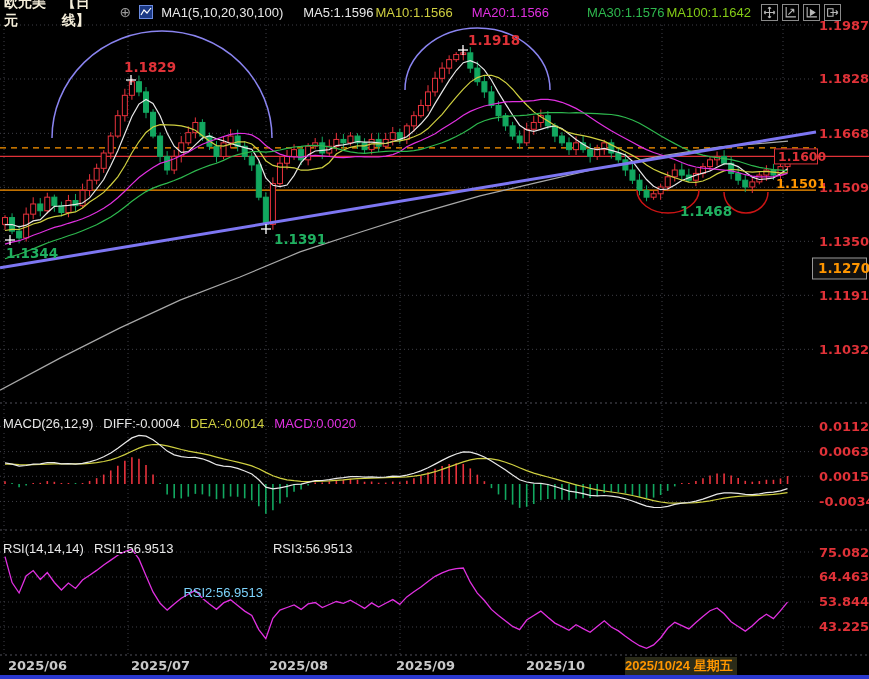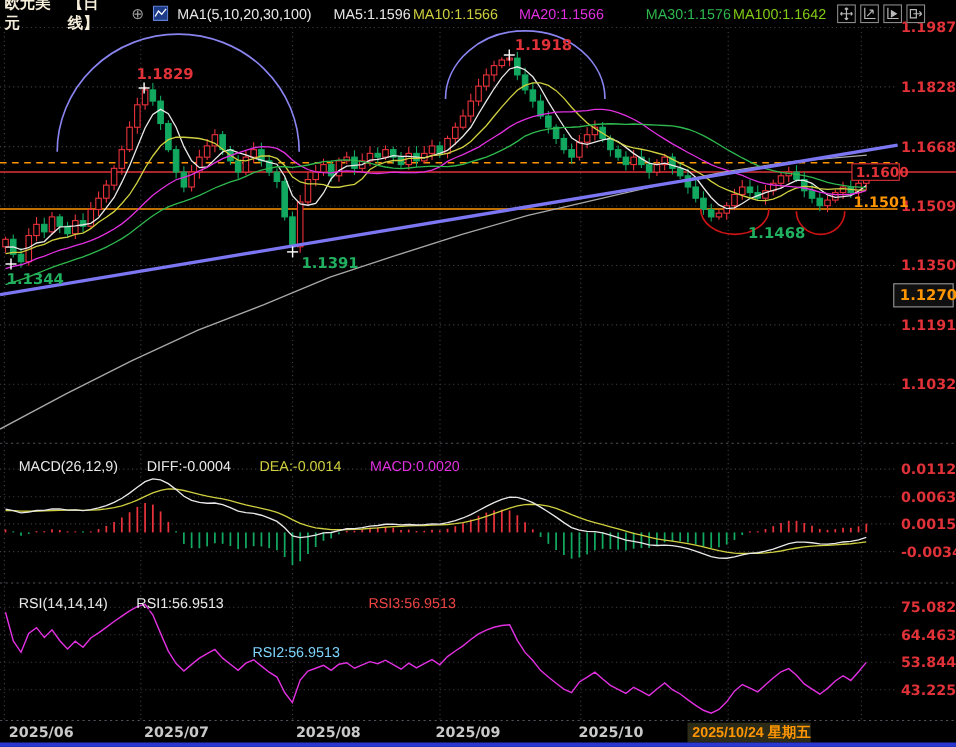--- a/index.html
+++ b/index.html
@@ -8,27 +8,27 @@
   svg text{font-family:"DejaVu Sans","Liberation Sans",sans-serif;}
   .hdr{position:absolute;left:0;top:0;width:100%;height:24px;display:flex;align-items:center;
        gap:8px;padding-left:4px;box-sizing:border-box;font-size:13px;z-index:3;}
   .sym{color:#f5eeda;font-weight:700;font-size:14px;}
   .exp{color:#9a9a9a;font-size:14px;cursor:pointer;}
   .map{color:#e8e8e8;}
   .mv{margin-right:2px;}
   .tb{margin-left:auto;margin-right:28px;display:flex;gap:4px;}
   .tbtn{width:17px;height:17px;border:1px solid #8a8a8a;background:#000;display:flex;
         align-items:center;justify-content:center;padding:0;cursor:pointer;}
-  .indhdr{position:absolute;left:17px;font-size:13px;z-index:3;display:flex;gap:26px;white-space:nowrap;text-decoration:underline;}
+  .indhdr{position:absolute;left:3px;font-size:13px;z-index:3;display:flex;gap:10px;white-space:nowrap;text-decoration:underline;}
   #macdHdr{top:416px;}
   #rsiHdr{top:541px;}
   #wm{position:absolute;left:731px;top:617px;color:rgba(255,255,255,0.95);font-size:39px;
       letter-spacing:1px;z-index:0;}
   #cv{position:absolute;left:0;top:0;z-index:1;}
-  #dateBox{position:absolute;top:657px;height:18px;line-height:18px;text-align:right;
+  #dateBox{position:absolute;top:657px;height:18px;line-height:18px;text-align:left;
            background:#2b2b18;color:#ff9600;font-size:13px;font-weight:700;z-index:3;}
   #hscroll{position:absolute;left:0;right:0;bottom:0;height:4px;background:#2a38d0;z-index:4;cursor:pointer;}
   .cicon{display:flex;align-items:center;}
 </style>
 </head>
 <body>
 
 <div id="app">
 
   <div class="hdr">
@@ -512,18 +512,18 @@
   <div class="indhdr" id="macdHdr">
       <span class="" style="color: rgb(232, 232, 232);">MACD(26,12,9)</span>
       <span class="" style="color: rgb(232, 232, 232);">DIFF:-0.0004</span>
       <span class="" style="color: rgb(207, 207, 64);">DEA:-0.0014</span>
       <span class="" style="color: rgb(224, 48, 224);">MACD:0.0020</span>
     </div>
   <div class="indhdr" id="rsiHdr">
       <span class="" style="color: rgb(232, 232, 232);">RSI(14,14,14)</span>
       <span class="" style="color: rgb(232, 232, 232);">RSI1:56.9513</span>
       <span class="" style="color: #7dd3fc; margin-top: 44px;">RSI2:56.9513</span>
-      <span class="" style="color: #ef4444;">RSI3:56.9513</span>
+      <span class="" style="color: #e5e5e5;">RSI3:56.9513</span>
     </div>
 
   <div id="dateBox" style="left: 625px; width: 112px;">2025/10/24 星期五</div>
   <div id="hscroll"></div>
 </div>
 
 </body></html>

